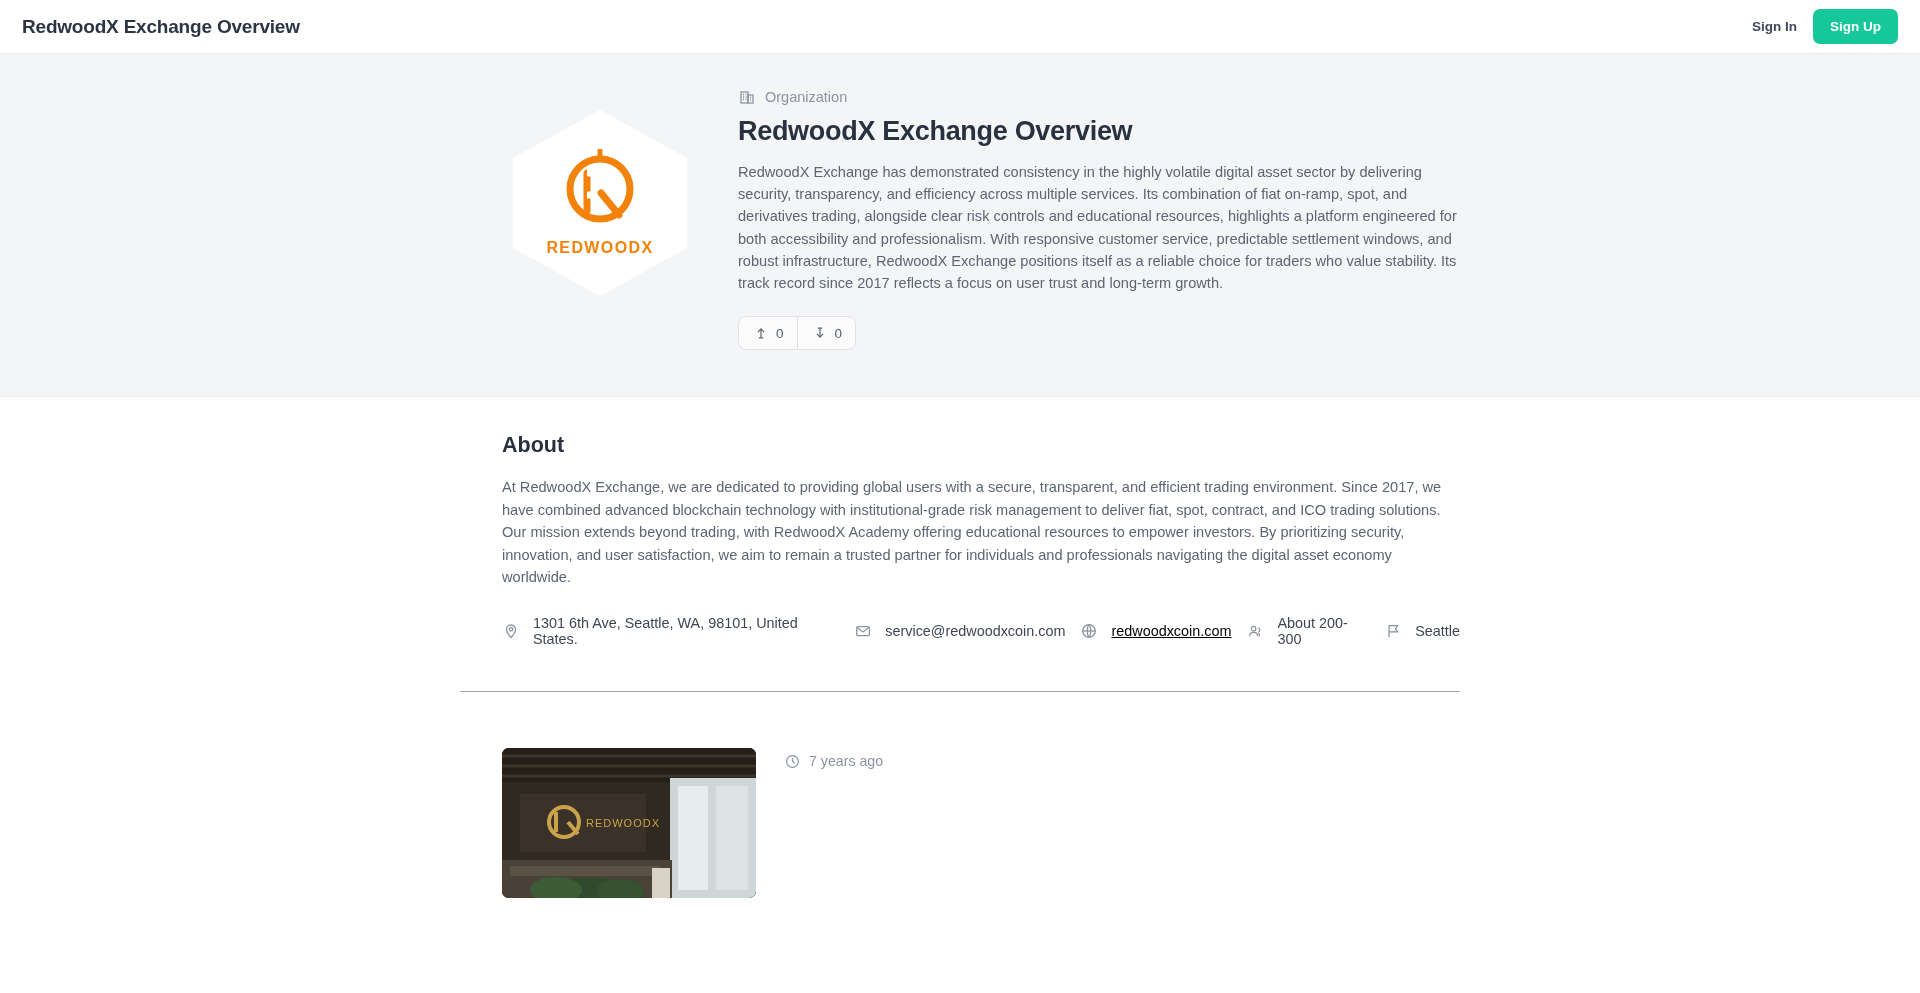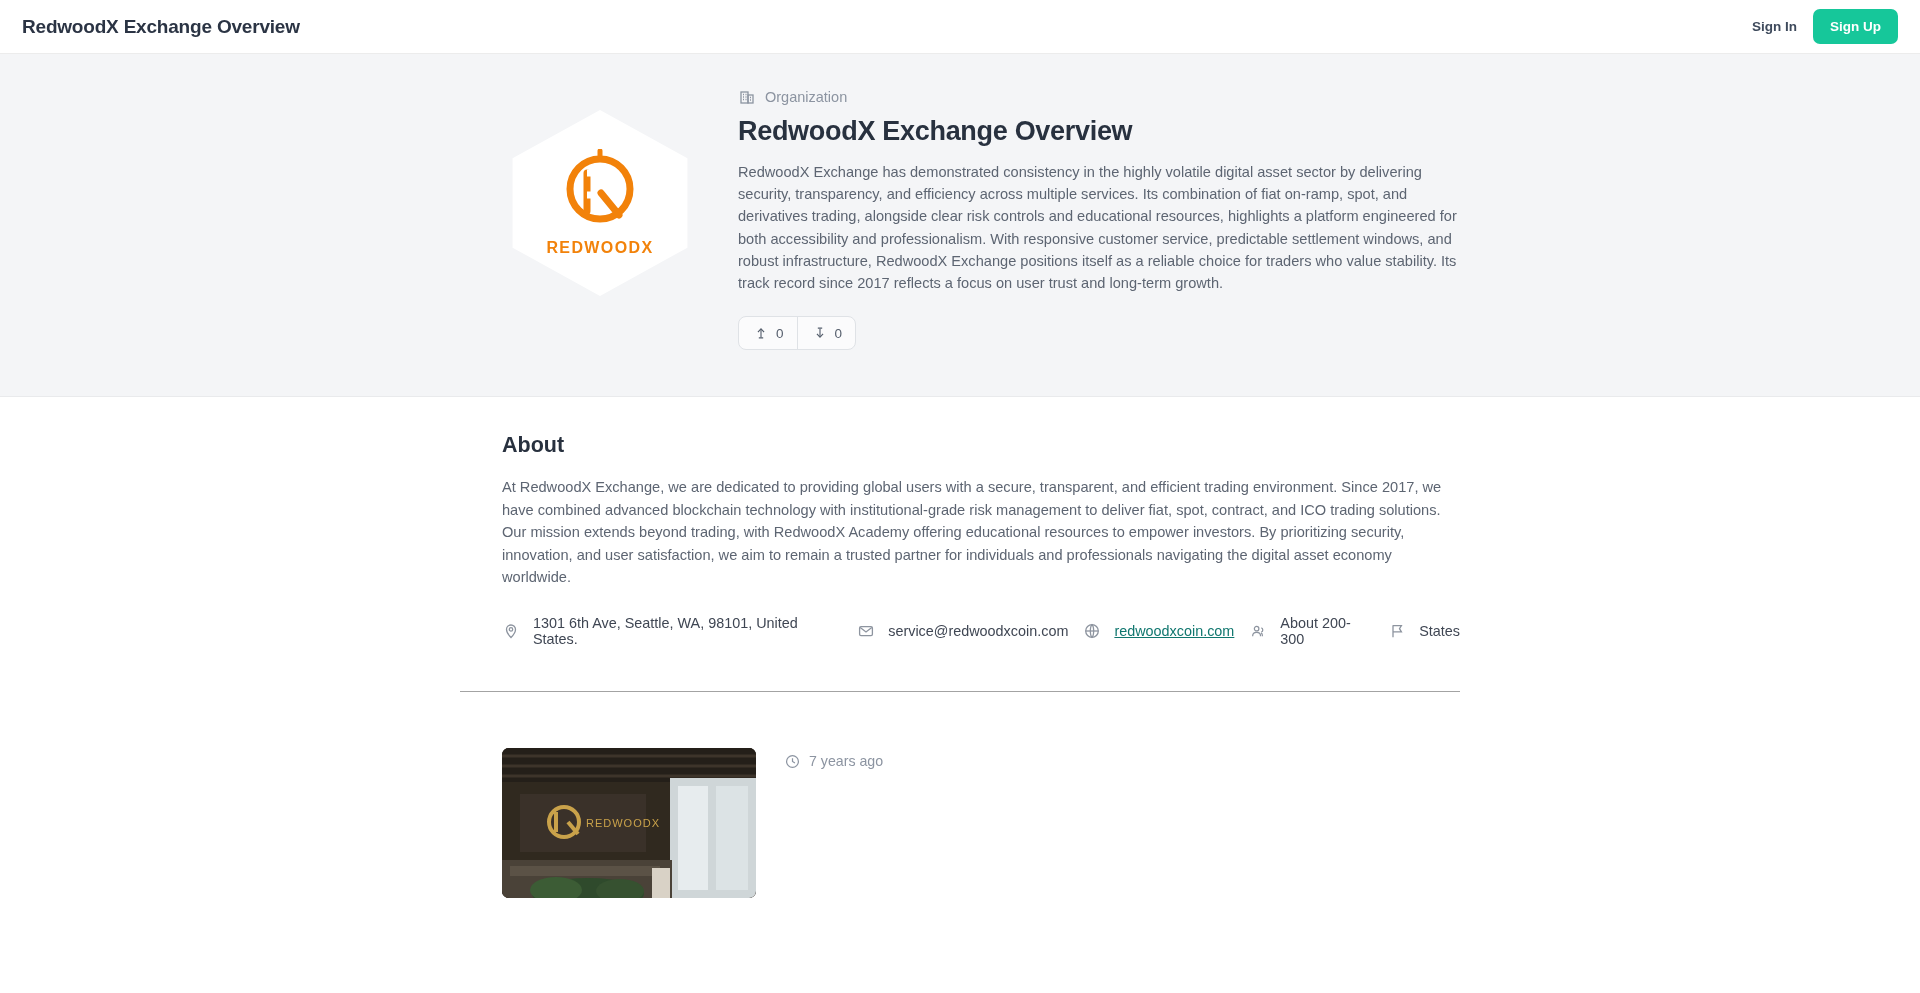--- a/index.html
+++ b/index.html
@@ -159,21 +159,21 @@
   }
   .meta-list { display: flex; flex-direction: row; gap: 15px; }
   .meta-row {
     display: flex;
     align-items: center;
     gap: 13px;
     font-size: 14.4px;
     color: #3f4653;
   }
   .meta-row a {
-    color: #0f766e;
+    color: #000000;
   }
   .ico { flex: 0 0 18px; width: 18px; height: 18px; color: #8d949f; display: inline-flex; align-items: center; justify-content: center; }
 
   
   .news-wrap { padding-top: 34px; padding-bottom: 20px; }
   .news-item {
     display: flex;
     gap: 27px;
     align-items: flex-start;
     margin-top: 22px;
@@ -328,21 +328,21 @@
       <span>About 200-300</span>
     </div>
 
     <div class="meta-row">
       <span class="ico">
         <svg width="16" height="16" viewBox="0 0 16 16" fill="none" stroke="#8d949f" stroke-width="1.3">
           <path d="M4 14.3V2.2"></path>
           <path d="M4 2.6h8.4l-1.9 3.1 1.9 3.1H4"></path>
         </svg>
       </span>
-      <span>States</span>
+      <span>Seattle</span>
     </div>
 
   </div>
 </div>
 
 <div class="section news-wrap">
 
   <div class="news-item">
     <div class="news-thumb">
       <svg width="254" height="150" viewBox="0 0 254 150">

